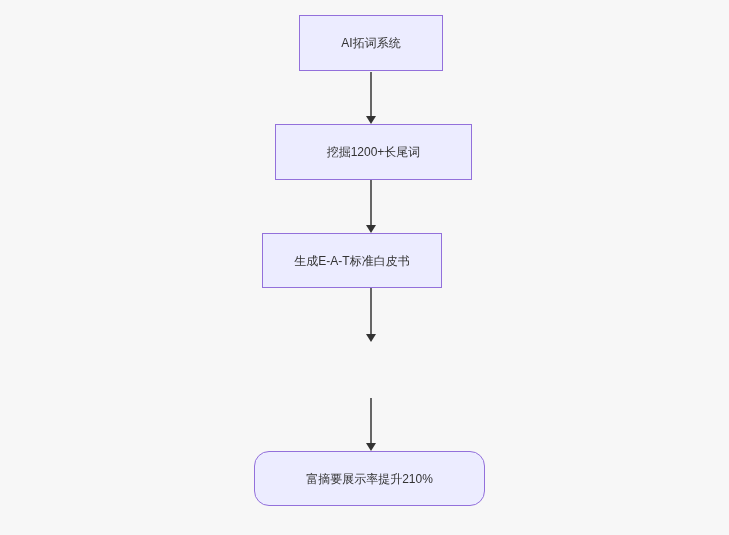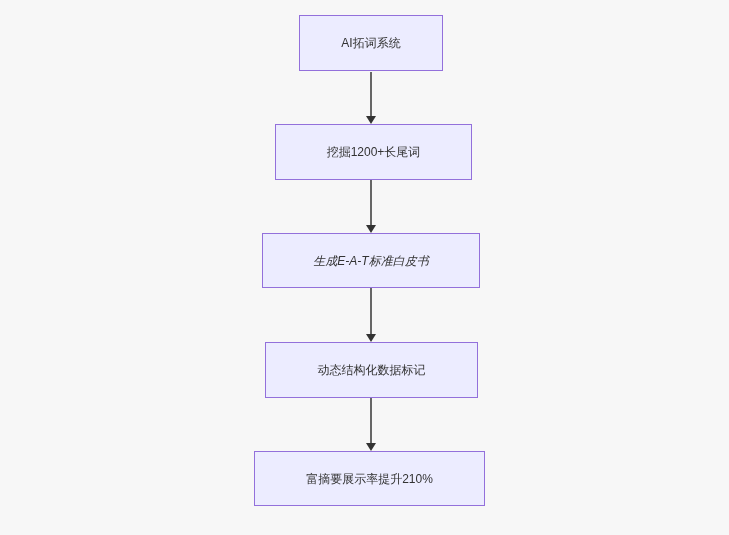--- a/index.html
+++ b/index.html
@@ -32,23 +32,23 @@
     font-size: 12px;
     line-height: 1;
     display: flex;
     align-items: center;
     justify-content: center;
     text-align: center;
     white-space: nowrap;
   }
   .node-1 { left: 299px; top: 15px;  width: 144px; height: 56px; }
   .node-2 { left: 275px; top: 124px; width: 197px; height: 56px; }
-  .node-3 { left: 262px; top: 233px; width: 218px; height: 55px; font-style: italic; }
+  .node-3 { left: 262px; top: 233px; width: 180px; height: 55px; }
   .node-4 { left: 265px; top: 342px; width: 213px; height: 56px; }
-  .node-5 { left: 254px; top: 451px; width: 231px; height: 55px; }
+  .node-5 { left: 254px; top: 451px; width: 231px; height: 55px; border-radius: 15px; }
 
   .edge { position: absolute; left: 0; top: 0; width: 0; height: 0; }
   .edge-line {
     position: absolute;
     left: 370px;
     width: 2px;
     background: var(--edge_line);
   }
   .edge-arrowhead {
     position: absolute;
@@ -93,23 +93,20 @@
 
   <div class="node node-3">
     <span>生成E-A-T标准白皮书</span>
   </div>
 
   <div class="edge edge-3">
     <div class="edge-line"></div>
     <div class="edge-arrowhead"></div>
   </div>
 
-  <div class="node node-4">
-    <span>动态结构化数据标记</span>
-  </div>
 
   <div class="edge edge-4">
     <div class="edge-line"></div>
     <div class="edge-arrowhead"></div>
   </div>
 
   <div class="node node-5">
     <span>富摘要展示率提升210%</span>
   </div>
 

